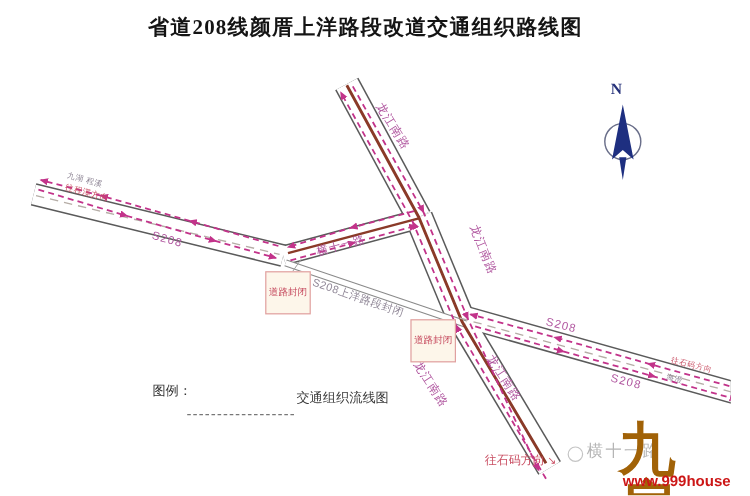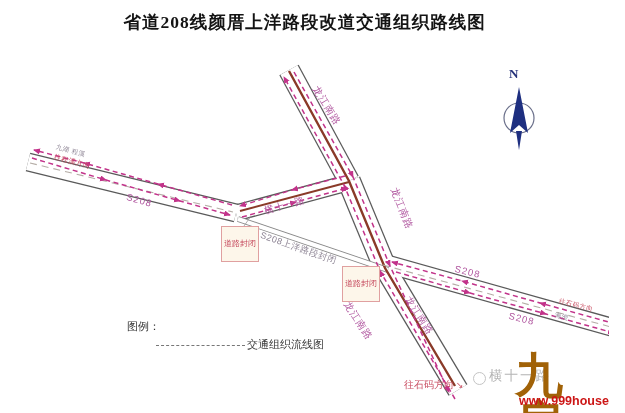--- a/index.html
+++ b/index.html
@@ -115,20 +115,20 @@
   <div class="lbl graylbl tiny" style="left:556px;top:311px;transform:rotate(14deg);">海澄</div>
 
   <div class="lbl redlbl" style="left:404px;top:379px;font-size:10px;">
     <span>往石码方向</span><span class="station-arrow">↘</span>
   </div>
 
   <div class="n-letter">N</div>
 
   <div class="lbl" style="left:127px;top:320px;font-size:11px;color:#333;text-align:right;">图例：</div>
   <div class="legend-dash"></div>
-  <div class="lbl" style="left:247px;top:338px;font-size:11px;color:#3a3a3a;">交通组织流线图</div>
+  <div class="lbl" style="left:247px;top:326px;font-size:11px;color:#3a3a3a;">交通组织流线图</div>
 
   <div class="wm-logo"></div>
   <div class="wm-gray">横十一路</div>
   <div class="brand">九房网</div>
   <div class="brand-url">www.999house.com</div>
 
 </div>
 
 </body></html>

